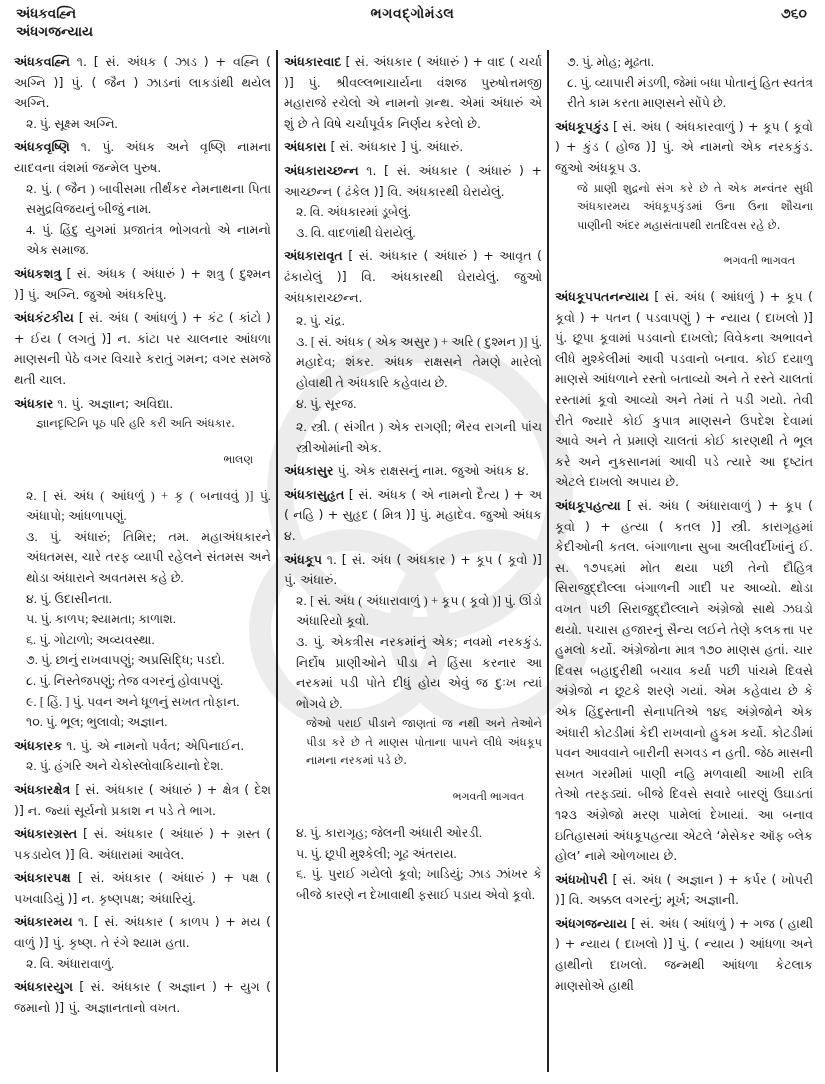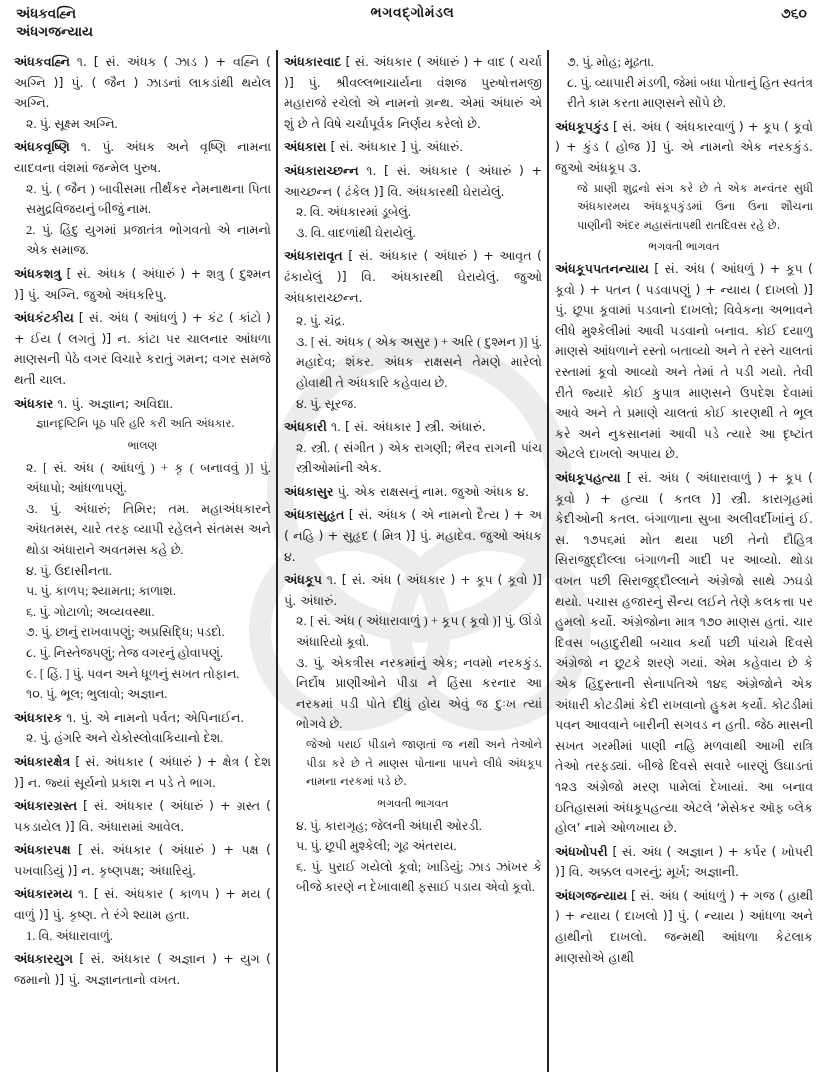--- a/index.html
+++ b/index.html
@@ -12,21 +12,21 @@
     pointer-events:none; opacity:0.07;
   }
   .header { position:absolute; left:0; top:0; width:825px; height:48px; }
   .guide-top, .guide-bottom {
     position:absolute; left:16px; font-weight:bold; font-size:13.5px; line-height:18px;
   }
   .guide-top { top:4px; }
   .guide-bottom { top:22px; }
   .running-title {
     position:absolute; left:0; width:825px; top:5px; text-align:center;
-    font-size:14px; font-weight:bold; letter-spacing:0.5px;font-family:Liberation Mono, monospace;
+    font-size:14px; font-weight:bold; letter-spacing:0.5px;
   }
   .page-number {
     position:absolute; right:18px; top:5px; font-size:14px; font-weight:bold;
   }
   .columns {
     position:absolute; left:0; top:52px; width:719px; height:1030px;
   }
   .col {
     position:absolute; top:0; height:1030px; overflow:hidden;
     font-size:12.6px; line-height:20.6px; text-align:justify;
@@ -40,21 +40,21 @@
   .rule.r1 { left:276px; }
   .rule.r2 { left:547px; }
   .entry { margin:0 0 3px 0; }
   .entry .hw { font-weight:bold; }
   .entry .def { }
   .sense { padding-left:12px; margin:0;font-family:Liberation Serif, serif; }
   .quote {
     padding-left:22px; font-size:11.4px; line-height:18.5px; margin:0;
   }
   .source {
-    text-align:center; font-size:11px; line-height:17px; margin:4px;
+    text-align:right; font-size:11px; line-height:17px; margin:18px;
   }
 </style>
 </head>
 <body>
 
 <svg class="watermark" viewBox="0 0 380 440">
   <circle cx="190" cy="160" r="140" fill="none" stroke="#000" stroke-width="26"></circle>
   <circle cx="120" cy="300" r="90" fill="none" stroke="#000" stroke-width="22"></circle>
   <circle cx="260" cy="300" r="90" fill="none" stroke="#000" stroke-width="22"></circle>
 </svg>
@@ -71,21 +71,21 @@
 
 <div class="columns">
   <div class="col c1">
       <div class="entry">
         <div><span class="hw">અંધકવહ્નિ</span><span class="def"> ૧. [ સં. અંધક ( ઝાડ ) + વહ્નિ ( અગ્નિ )] પું. ( જૈન ) ઝાડનાં લાકડાંથી થયેલ અગ્નિ.</span></div>
         <div class="sense">૨. પું. સૂક્ષ્મ અગ્નિ.</div>
       </div>
       <div class="entry">
         <div><span class="hw">અંધકવૃષ્ણિ</span><span class="def"> ૧. પું. અંધક અને વૃષ્ણિ નામના યાદવના વંશમાં જન્મેલ પુરુષ.</span></div>
         <div class="sense">૨. પું. ( જૈન ) બાવીસમા તીર્થંકર નેમનાથના પિતા સમુદ્રવિજયનું બીજું નામ.</div>
-        <div class="sense">2. પું. હિંદુ યુગમાં પ્રજાતંત્ર ભોગવતો એ નામનો એક સમાજ.</div>
+        <div class="sense">4. પું. હિંદુ યુગમાં પ્રજાતંત્ર ભોગવતો એ નામનો એક સમાજ.</div>
       </div>
       <div class="entry">
         <div><span class="hw">અંધકશત્રુ</span><span class="def"> [ સં. અંધક ( અંધારું ) + શત્રુ ( દુશ્મન )] પું. અગ્નિ. જુઓ અંધકરિપુ.</span></div>
       </div>
       <div class="entry">
         <div><span class="hw">અંધકંટકીય</span><span class="def"> [ સં. અંધ ( આંધળું ) + કંટ ( કાંટો ) + ઈય ( લગતું )] ન. કાંટા પર ચાલનાર આંધળા માણસની પેઠે વગર વિચારે કરાતું ગમન; વગર સમજે થતી ચાલ.</span></div>
       </div>
       <div class="entry">
         <div><span class="hw">અંધકાર</span><span class="def"> ૧. પું. અજ્ઞાન; અવિદ્યા.</span></div>
         <div class="quote">જ્ઞાનદૃષ્ટિનિ પૂઠ પરિ હરિ કરી અતિ અંધકાર.</div>
@@ -108,21 +108,21 @@
         <div><span class="hw">અંધકારક્ષેત્ર</span><span class="def"> [ સં. અંધકાર ( અંધારું ) + ક્ષેત્ર ( દેશ )] ન. જ્યાં સૂર્યનો પ્રકાશ ન પડે તે ભાગ.</span></div>
       </div>
       <div class="entry">
         <div><span class="hw">અંધકારગ્રસ્ત</span><span class="def"> [ સં. અંધકાર ( અંધારું ) + ગ્રસ્ત ( પકડાયેલ )] વિ. અંધારામાં આવેલ.</span></div>
       </div>
       <div class="entry">
         <div><span class="hw">અંધકારપક્ષ</span><span class="def"> [ સં. અંધકાર ( અંધારું ) + પક્ષ ( પખવાડિયું )] ન. કૃષ્ણપક્ષ; અંધારિયું.</span></div>
       </div>
       <div class="entry">
         <div><span class="hw">અંધકારમય</span><span class="def"> ૧. [ સં. અંધકાર ( કાળપ ) + મય ( વાળું )] પું. કૃષ્ણ. તે રંગે શ્યામ હતા.</span></div>
-        <div class="sense">1. વિ. અંધારાવાળું.</div>
+        <div class="sense">૨. વિ. અંધારાવાળું.</div>
       </div>
       <div class="entry">
         <div><span class="hw">અંધકારયુગ</span><span class="def"> [ સં. અંધકાર ( અજ્ઞાન ) + યુગ ( જમાનો )] પું. અજ્ઞાનતાનો વખત.</span></div>
       </div>
     </div>
   <div class="col c2">
       <div class="entry">
         <div><span class="hw">અંધકારવાદ</span><span class="def"> [ સં. અંધકાર ( અંધારું ) + વાદ ( ચર્ચા )] પું. શ્રીવલ્લભાચાર્યના વંશજ પુરુષોત્તમજી મહારાજે રચેલો એ નામનો ગ્રન્થ. એમાં અંધારું એ શું છે તે વિષે ચર્ચાપૂર્વક નિર્ણય કરેલો છે.</span></div>
       </div>
       <div class="entry">
@@ -135,21 +135,20 @@
       </div>
       <div class="entry">
         <div><span class="hw">અંધકારાવૃત</span><span class="def"> [ સં. અંધકાર ( અંધારું ) + આવૃત ( ઢંકાયેલું )] વિ. અંધકારથી ઘેરાયેલું. જુઓ અંધકારાચ્છન્ન.</span></div>
       </div>
       <div class="entry">
         <div class="sense">૨. પું. ચંદ્ર.</div>
         <div class="sense">૩. [ સં. અંધક ( એક અસુર ) + અરિ ( દુશ્મન )] પું. મહાદેવ; શંકર. અંધક રાક્ષસને તેમણે મારેલો હોવાથી તે અંધકારિ કહેવાય છે.</div>
         <div class="sense">૪. પું. સૂરજ.</div>
       </div>
       <div class="entry">
-        <div><span class="hw">અંધકારી</span><span class="def"> ૧. [ સં. અંધકાર ] સ્ત્રી. અંધારું.</span></div>
         <div class="sense">૨. સ્ત્રી. ( સંગીત ) એક રાગણી; ભૈરવ રાગની પાંચ સ્ત્રીઓમાંની એક.</div>
       </div>
       <div class="entry">
         <div><span class="hw">અંધકાસુર</span><span class="def"> પું. એક રાક્ષસનું નામ. જુઓ અંધક ૪.</span></div>
       </div>
       <div class="entry">
         <div><span class="hw">અંધકાસુહૃત</span><span class="def"> [ સં. અંધક ( એ નામનો દૈત્ય ) + અ ( નહિ ) + સુહૃદ ( મિત્ર )] પું. મહાદેવ. જુઓ અંધક ૪.</span></div>
       </div>
       <div class="entry">
         <div><span class="hw">અંધકૂપ</span><span class="def"> ૧. [ સં. અંધ ( અંધકાર ) + કૂપ ( કૂવો )] પું. અંધારું.</span></div>

